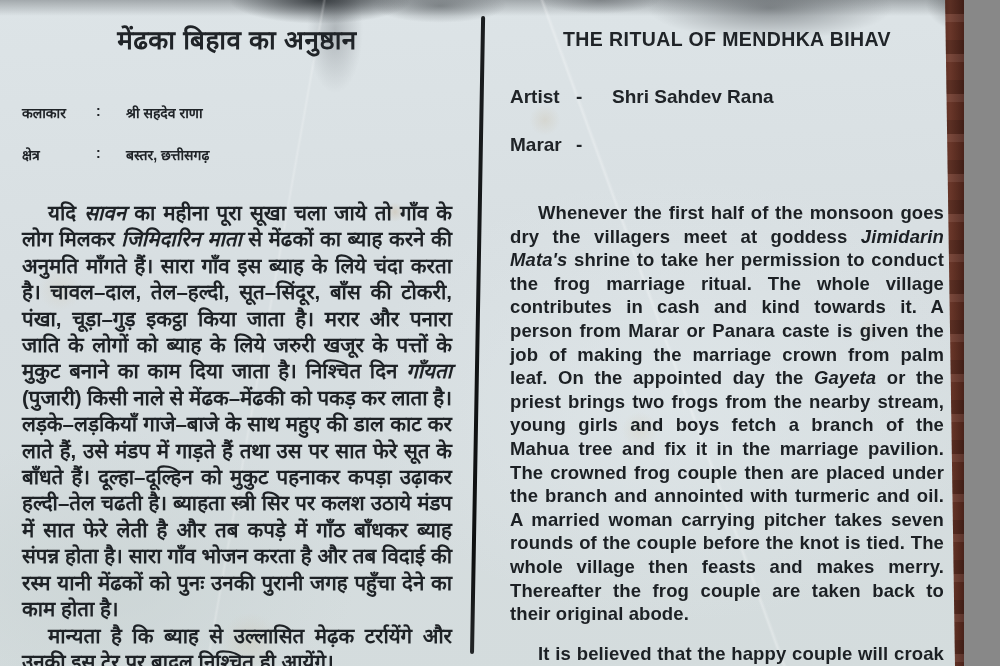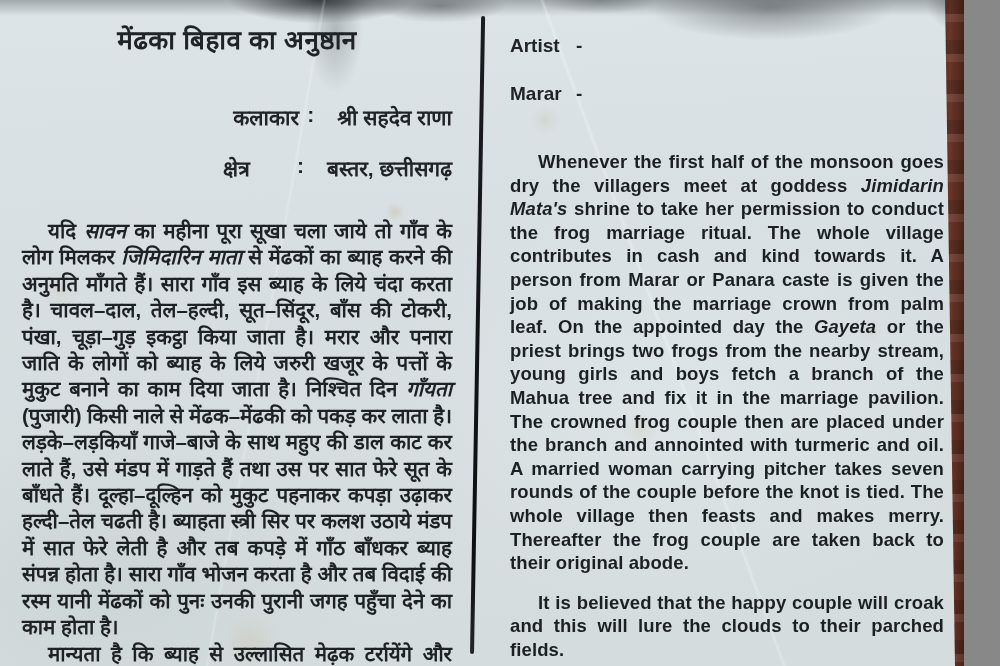--- a/index.html
+++ b/index.html
@@ -52,21 +52,21 @@
     clip-path:polygon(37% 0, 100% 0, 100% 100%, 70% 100%);
   }
   
   .col { position:absolute; top:0; }
   .col-left  { left:22px;  width:430px; }
   .col-right { left:510px; width:434px; }
   h1 { margin:0; text-align:center; font-weight:bold; }
   .col-left h1  { margin-top:21px; font-size:26px; letter-spacing:0.5px; }
   .col-right h1 { margin-top:28px; font-size:19.5px; letter-spacing:0.4px; }
   .fields { display:flex; flex-direction:column; }
-  .col-left .fields  { margin-top:46px; gap:23px; font-size:21px; font-weight:bold;align-items:flex-end; }
+  .col-left .fields  { margin-top:46px; gap:23px; font-size:14px; font-weight:bold; }
   .col-right .fields { margin-top:35px; gap:26px; font-size:19px; font-weight:bold;justify-content:flex-end; }
   .field-row { display:grid; }
   .col-left  .field-row { grid-template-columns:74px 30px auto; }
   .col-right .field-row { grid-template-columns:66px 36px auto; }
   .f-sep { text-align:left; }
   .body { text-align:justify; font-weight:bold; }
   .col-left .body {
     margin-top:36px; font-size:20.5px; line-height:26.4px; color:#1e2226;
   }
   .col-right .body {
@@ -100,24 +100,26 @@
     </div>
     <div class="body">
       <p><span>यदि </span><i>सावन</i><span> का महीना पूरा सूखा चला जाये तो गाँव के लोग मिलकर </span><i>जिमिदारिन माता</i><span> से मेंढकों का ब्याह करने की अनुमति माँगते हैं। सारा गाँव इस ब्याह के लिये चंदा करता है। चावल–दाल, तेल–हल्दी, सूत–सिंदूर, बाँस की टोकरी, पंखा, चूड़ा–गुड़ इकट्ठा किया जाता है। मरार और पनारा जाति के लोगों को ब्याह के लिये जरुरी खजूर के पत्तों के मुकुट बनाने का काम दिया जाता है। निश्चित दिन </span><i>गाँयता</i><span> (पुजारी) किसी नाले से मेंढक–मेंढकी को पकड़ कर लाता है। लड़के–लड़कियाँ गाजे–बाजे के साथ महुए की डाल काट कर लाते हैं, उसे मंडप में गाड़ते हैं तथा उस पर सात फेरे सूत के बाँधते हैं। दूल्हा–दूल्हिन को मुकुट पहनाकर कपड़ा उढ़ाकर हल्दी–तेल चढती है। ब्याहता स्त्री सिर पर कलश उठाये मंडप में सात फेरे लेती है और तब कपड़े में गाँठ बाँधकर ब्याह संपन्न होता है। सारा गाँव भोजन करता है और तब विदाई की रस्म यानी मेंढकों को पुनः उनकी पुरानी जगह पहुँचा देने का काम होता है।</span></p>
       <p><span>मान्यता है कि ब्याह से उल्लासित मेढ़क टर्रायेंगे और उनकी इस टेर पर बादल निश्चित ही आयेंगे।</span></p>
     </div>
   </div>
 
   <div class="divider"></div>
 
   <div class="col col-right">
+    <h1>THE RITUAL OF MENDHKA BIHAV</h1>
     <div class="fields">
       <div class="field-row">
         <span class="f-label">Artist</span>
         <span class="f-sep">-</span>
+        <span class="f-value">Shri Sahdev Rana</span>
       </div>
       <div class="field-row">
         <span class="f-label">Marar</span>
         <span class="f-sep">-</span>
       </div>
     </div>
     <div class="body">
       <p><span>Whenever the first half of the monsoon goes dry the villagers meet at goddess </span><i>Jimidarin Mata's</i><span> shrine to take her permission to conduct the frog marriage ritual. The whole village contributes in cash and kind towards it. A person from Marar or Panara caste is given the job of making the marriage crown from palm leaf. On the appointed day the </span><i>Gayeta</i><span> or the priest brings two frogs from the nearby stream, young girls and boys fetch a branch of the Mahua tree and fix it in the marriage pavilion. The crowned frog couple then are placed under the branch and annointed with turmeric and oil. A married woman carrying pitcher takes seven rounds of the couple before the knot is tied. The whole village then feasts and makes merry. Thereafter the frog couple are taken back to their original abode.</span></p>
       <p><span>It is believed that the happy couple will croak and this will lure the clouds to their parched fields.</span></p>
     </div>

